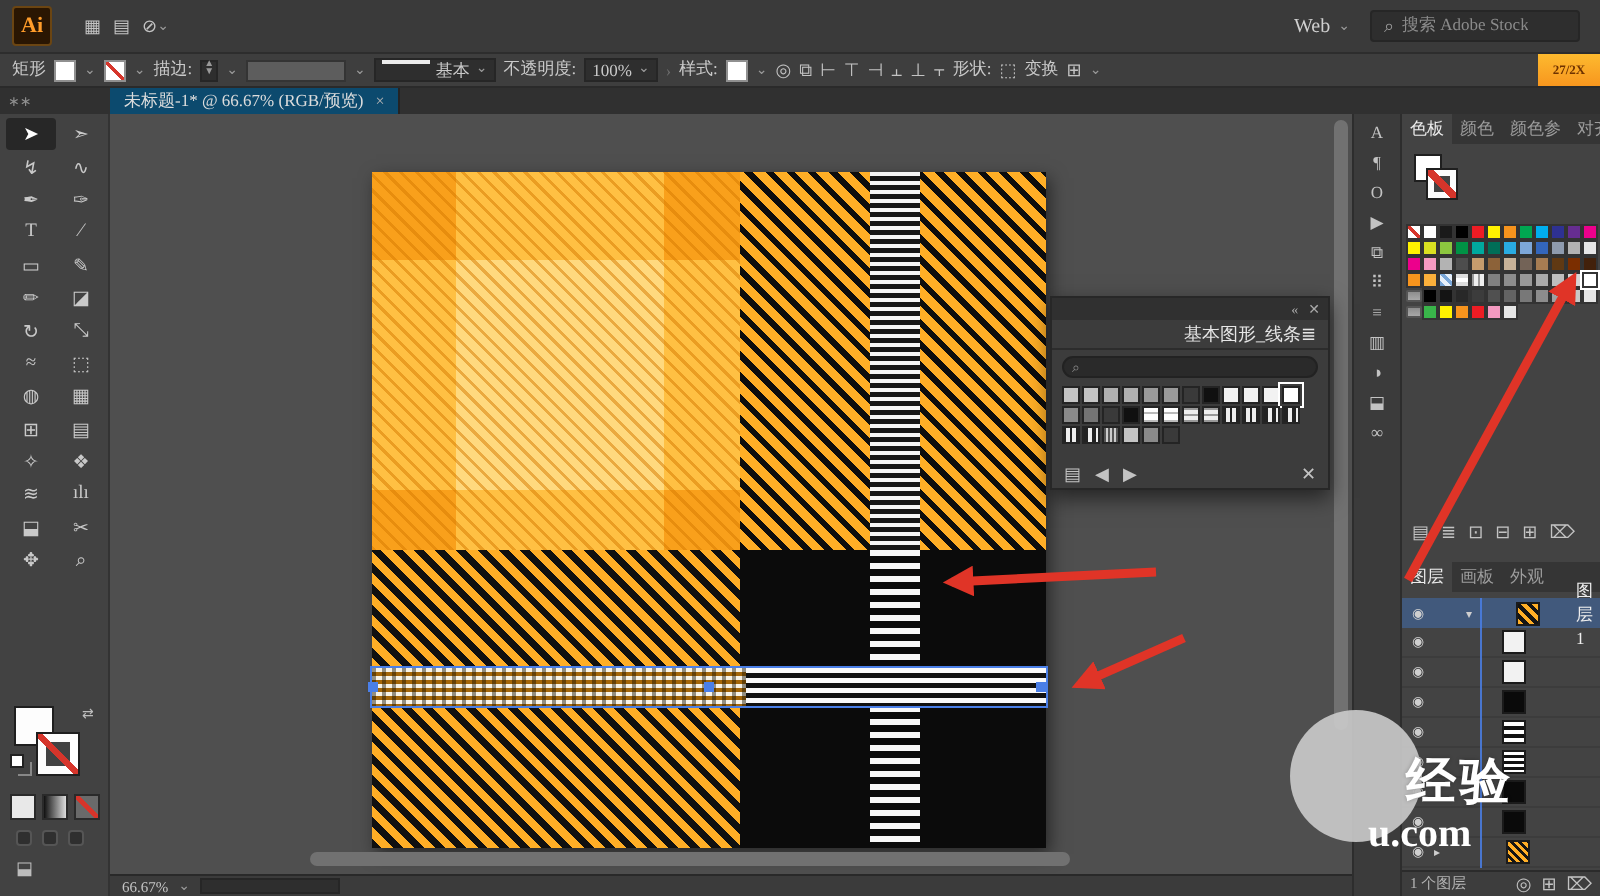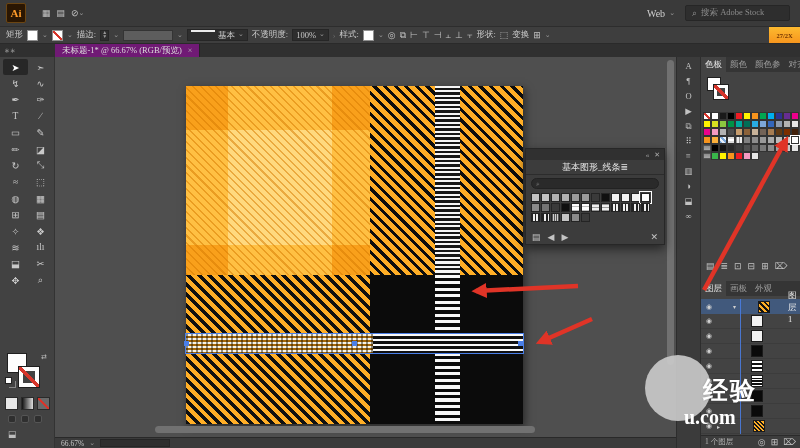--- a/index.html
+++ b/index.html
@@ -39,21 +39,21 @@
 .cb-sep{color:#6e6e6e;font-size:8px}
 .cb-icon{color:#c3c3c3;font-size:9px;flex:none}
 #align-icons{display:flex;gap:4px;font-size:9px;color:#c3c3c3}
 #cb-badge{position:absolute;right:0;top:0;width:31px;height:17px;
   background:linear-gradient(var(--c-badge2),var(--c-badge));color:#6e3200;font-size:6.5px;
   display:flex;align-items:center;justify-content:center;font-weight:bold}
 
 
 #tabbar{position:absolute;top:44px;left:0;right:0;height:13px;background:#303030;display:flex;align-items:stretch}
 .tab-collapse{width:55px;color:#8f8f8f;font-size:7px;display:flex;align-items:center;padding-left:4px}
-.doc-tab{background:#701a75;color:#dcdcdc;font-size:8.5px;display:flex;align-items:center;
+.doc-tab{background:#0c4a6e;color:#dcdcdc;font-size:8.5px;display:flex;align-items:center;
   padding:0 7px;gap:6px;border-right:1px solid #242424}
 .tab-close{color:#b5b5b5;font-size:8px}
 
 
 #toolbar{position:absolute;top:57px;left:0;width:55px;bottom:0;background:#424242;border-right:1px solid #333}
 #tools{display:grid;grid-template-columns:25px 25px;padding:2px 0 0 3px}
 .tool{height:16.4px;display:flex;align-items:center;justify-content:center;font-size:9.5px;color:#c9c9c9}
 .tool.active{background:#272727;color:#fff;border-radius:2px}
 #fs-fill{position:absolute;left:7px;top:296px;width:20px;height:20px;background:#fdfdfd;border:1px solid #1f1f1f}
 #fs-stroke{position:absolute;left:19px;top:310px;width:20px;height:20px;background:#424242;
@@ -99,21 +99,21 @@
 .sel-rect{left:-1px;top:247px;width:339px;height:21px;border:1px solid var(--c-accent)}
 .handle{width:5px;height:5px;background:var(--c-accent);top:255px}
 .vscroll{position:absolute;right:2px;top:3px;width:7px;height:305px;background:var(--c-scroll);border-radius:4px}
 .hscroll{position:absolute;left:100px;bottom:4px;width:380px;height:7px;background:var(--c-scroll);border-radius:4px}
 
 
 #linepanel{position:absolute;left:525px;top:148px;width:140px;height:97px;background:#3c3c3c;
   border:1px solid #272727;box-shadow:0 4px 10px rgba(0,0,0,.55);z-index:5}
 .lp-head{height:11px;background:#303030;display:flex;justify-content:flex-end;align-items:center;
   gap:5px;padding:0 4px;font-size:7px;color:#aaa}
-.lp-title{height:15px;display:flex;align-items:center;justify-content:center;padding:0 6px;
+.lp-title{height:15px;display:flex;align-items:center;justify-content:flex-end;padding:0 6px;
   font-size:9px;color:#e6e6e6;border-bottom:1px solid #2c2c2c}
 .lp-search{margin:3px 5px 2px;height:11px;background:#2a2a2a;border:1px solid #222;border-radius:6px;
   display:flex;align-items:center;padding:0 4px;font-size:7px;color:#888;gap:3px}
 .lp-grid{display:grid;grid-template-columns:repeat(12,9px);gap:1px;padding:2px 5px 0}
 .lp{width:9px;height:9px;border:1px solid #242424;background:#888}
 .lp.l1{background:#c4c4c4}.lp.l2{background:#b0b0b0}.lp.l3{background:#9a9a9a}
 .lp.m1{background:#8a8a8a}.lp.m2{background:#747474}
 .lp.d1{background:#3a3a3a}.lp.d2{background:#101010}
 .lp.w1{background:#f2f2f2}.lp.wsel{background:#fff;outline:1px solid #fff;outline-offset:1px}
 .lp.g1{background:repeating-linear-gradient(0deg,#bbb 0 1px,#fff 1px 4px),repeating-linear-gradient(90deg,#bbb 0 1px,#fff 1px 4px)}

